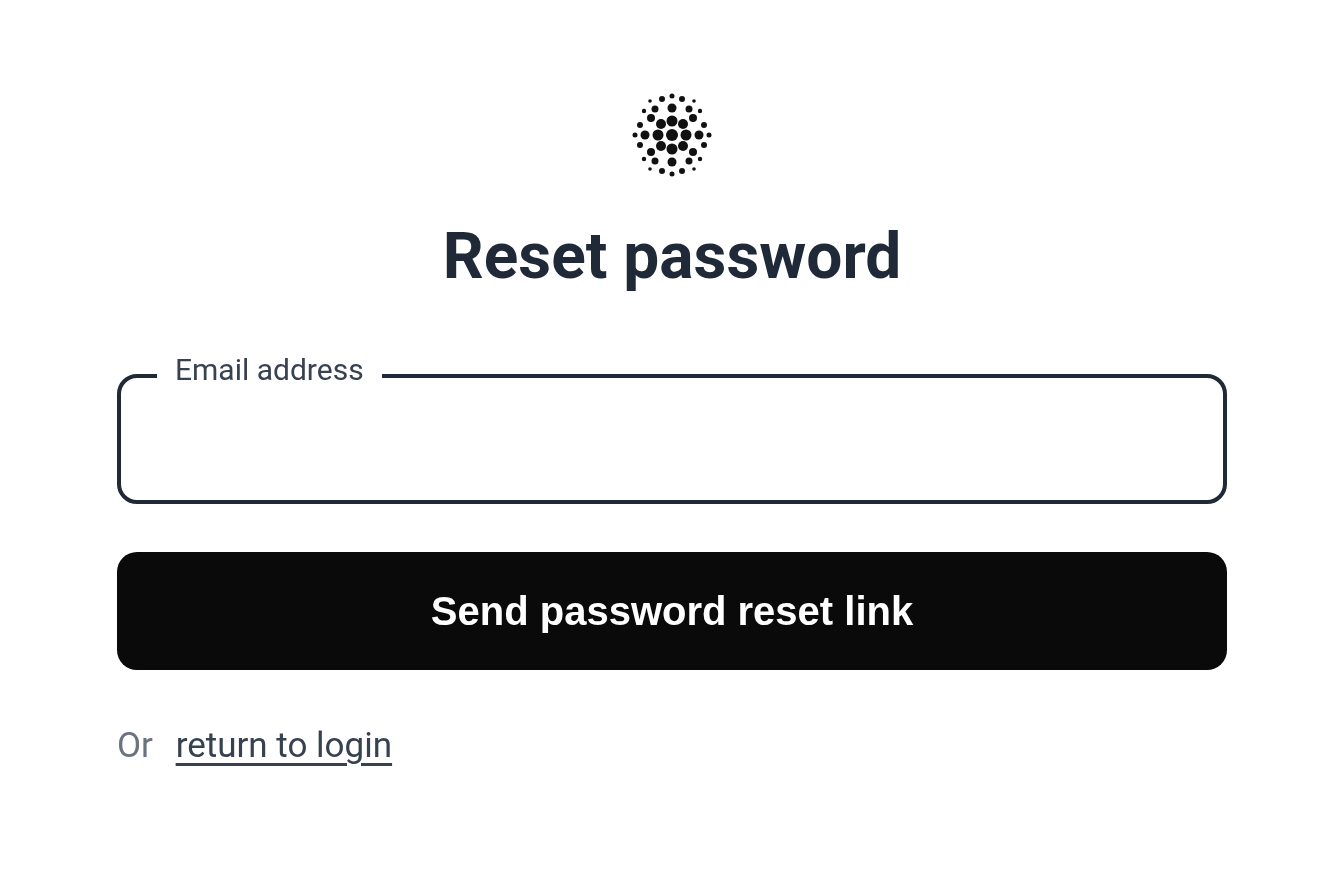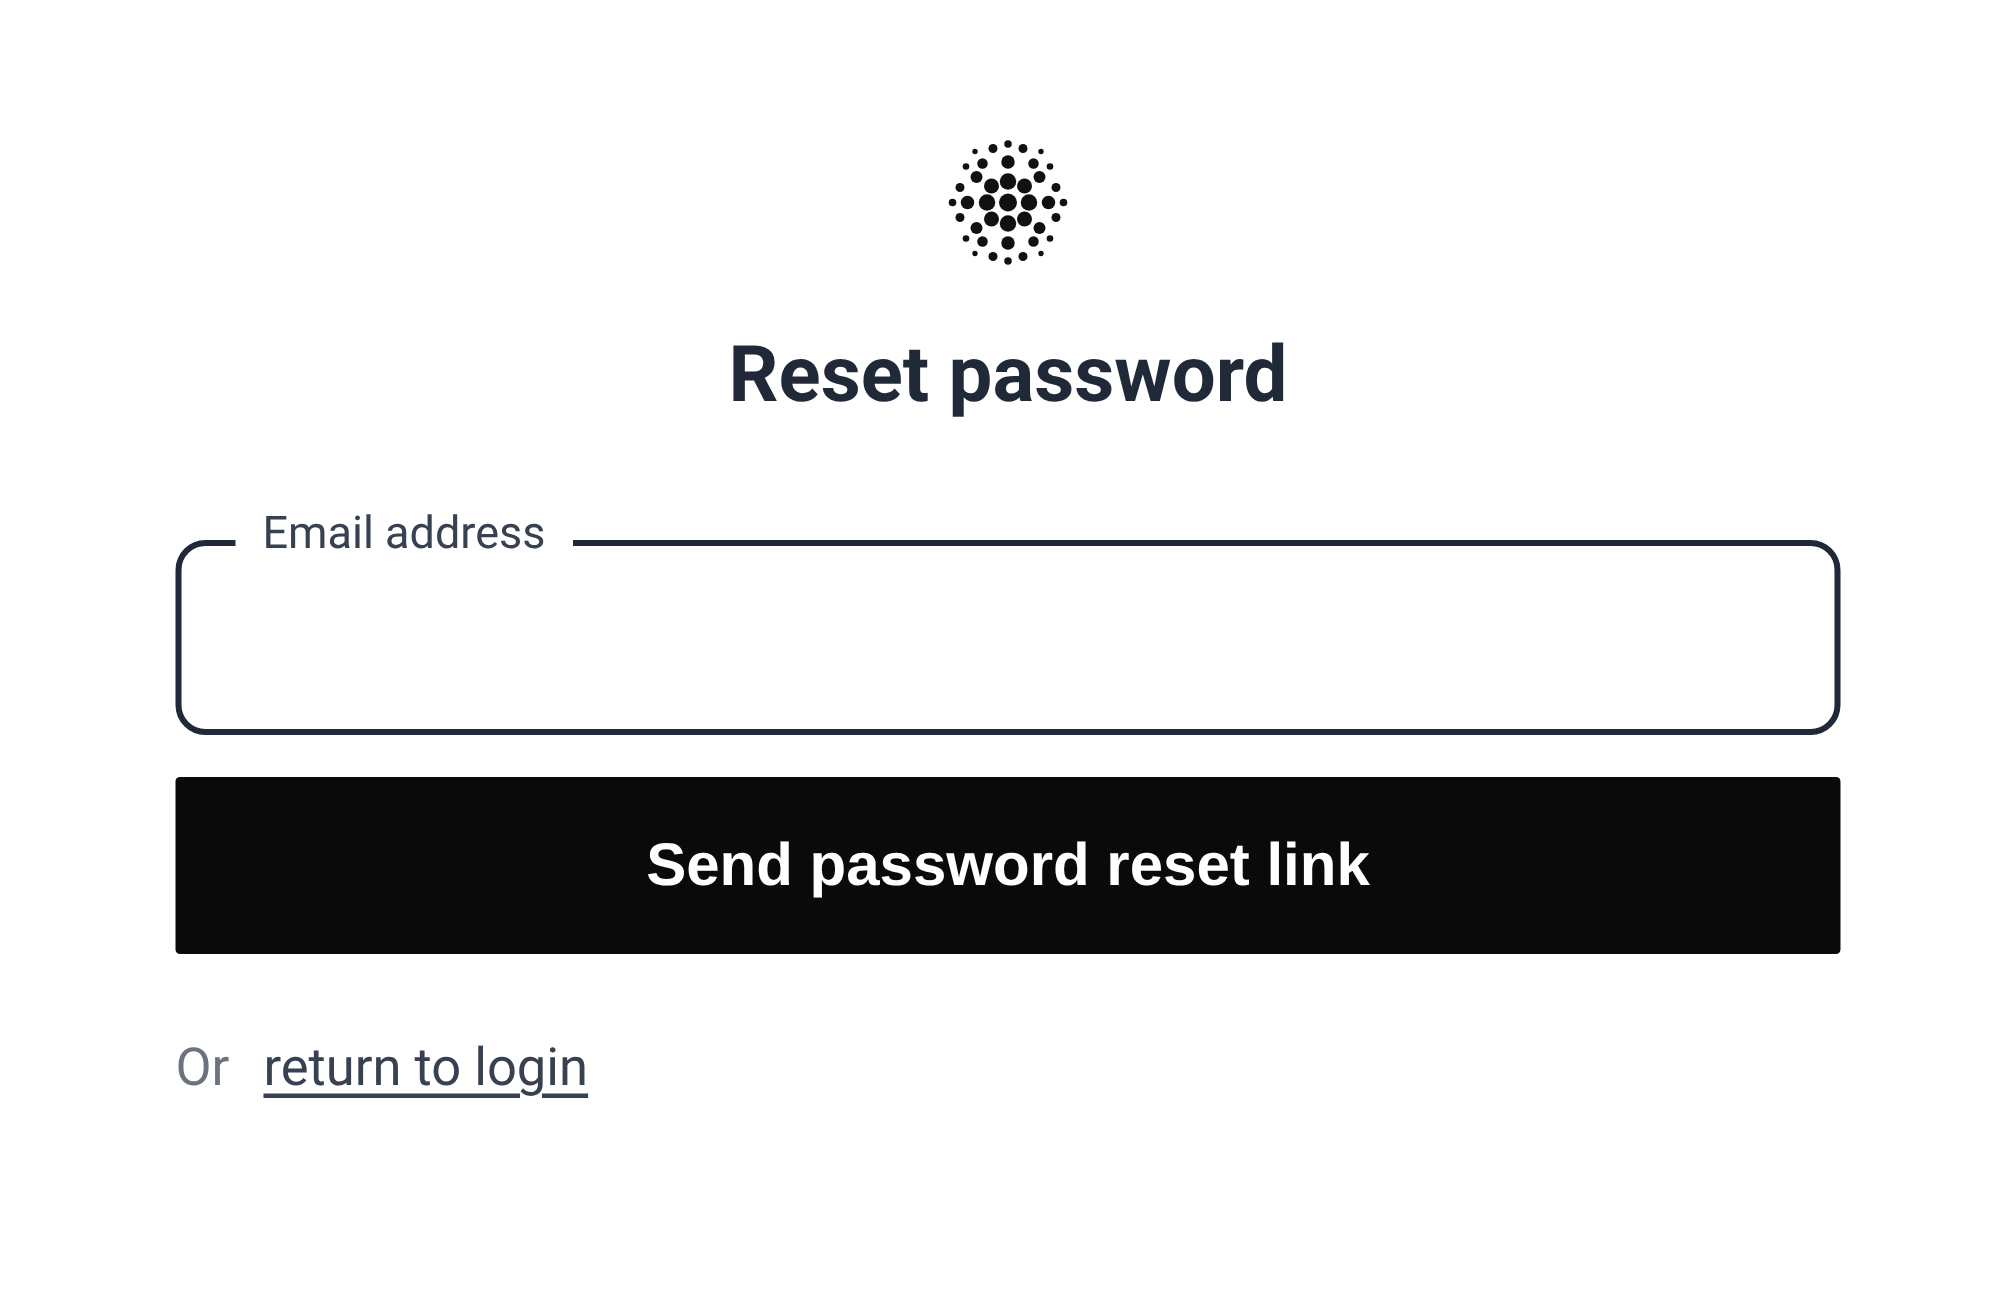--- a/index.html
+++ b/index.html
@@ -14,31 +14,31 @@
       height: 874px;
       display: flex;
       flex-direction: column;
       align-items: center;
       padding-top: 85px;
     }
     .logo-container {
       margin-bottom: 30px;
     }
     .page-title {
-      font-size: 52px;
+      font-size: 64px;
       font-weight: 700;
       color: #1f2937;
       margin-bottom: 80px;
     }
     .form-container {
       width: 1110px;
     }
     .field-wrapper {
       position: relative;
-      margin-bottom: 28px;
+      margin-bottom: 48px;
     }
     .field-label {
       position: absolute;
       top: -22px;
       left: 40px;
       background: #ffffff;
       padding: 0 18px;
       font-size: 30px;
       color: #374151;
       font-weight: 400;
@@ -53,21 +53,21 @@
       outline: none;
       color: #111827;
       caret-color: #111827;
     }
     .submit-button {
       width: 100%;
       height: 118px;
       background: #0a0a0a;
       color: #ffffff;
       border: none;
-      border-radius: 3px;
+      border-radius: 20px;
       font-size: 40px;
       font-weight: 700;
       cursor: pointer;
     }
     .footer-text {
       margin-top: 55px;
       text-align: left;
       font-size: 35px;
       color: #6b7280;
     }

